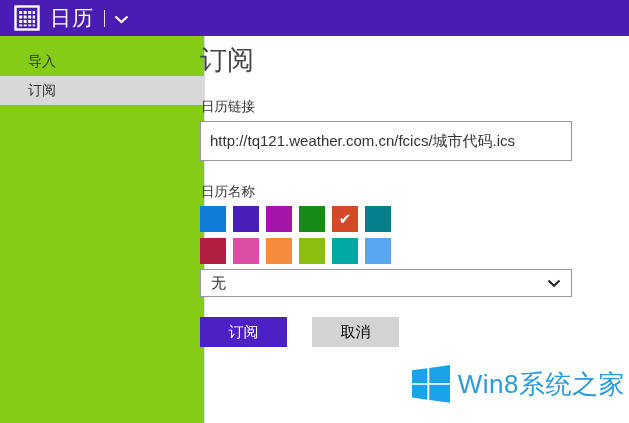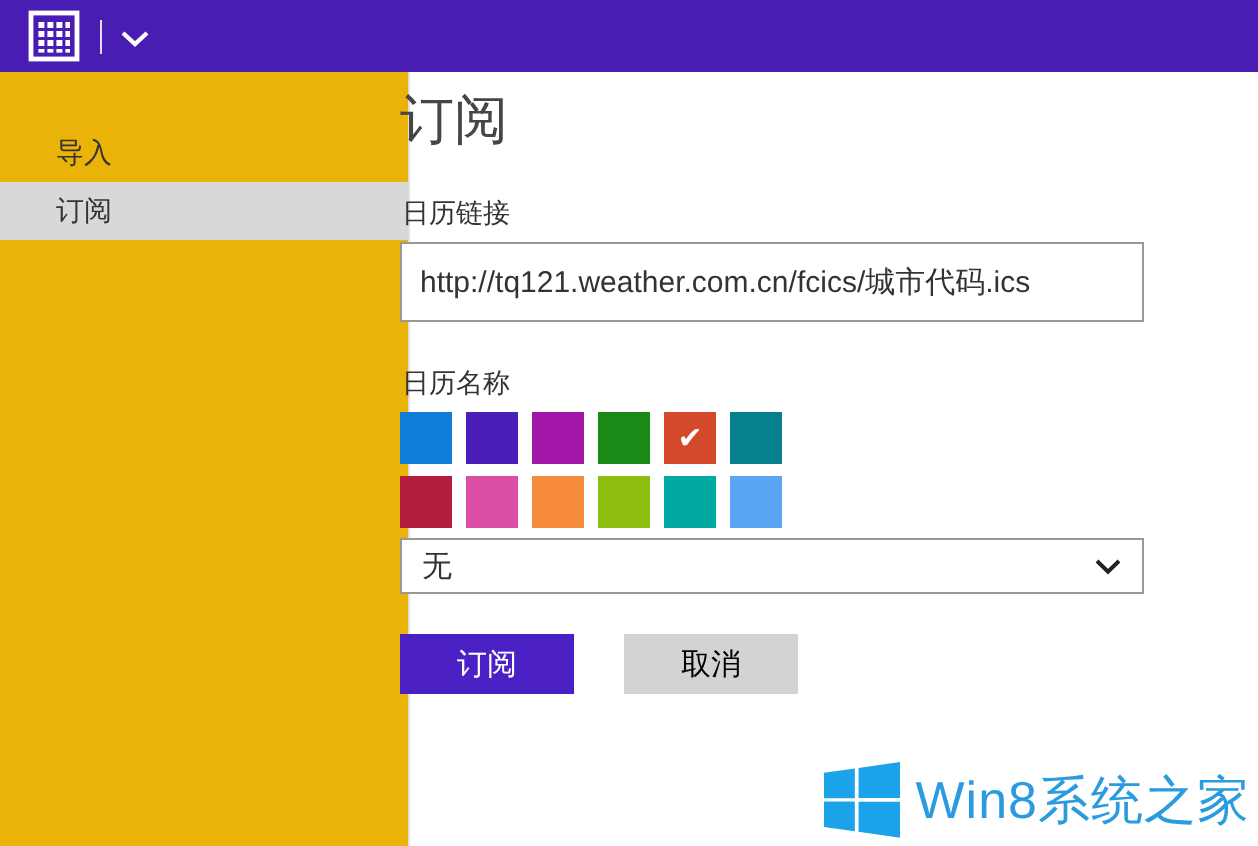--- a/index.html
+++ b/index.html
@@ -27,23 +27,23 @@
   }
   .header-sep {
     width: 1px; height: 17px; background: rgba(255,255,255,0.85);
     margin: 0 9px 0 10px;
   }
   .header-chevron { display: block; margin-top: 3px; }
 
   
   .sidebar {
     position: absolute; top: 36px; left: 0; bottom: 0; width: 205px;
-    background: #eab308;
+    background: #84cc16;
     border-right: 1px solid #E0E0E0;
-    padding-top: 26px;
+    padding-top: 11px;
   }
   .side-item {
     height: 29px; line-height: 29px;
     padding-left: 28px;
     font-size: 14px; color: #333;
     cursor: pointer;
   }
   .side-item.selected { background: #D8D8D8; }
 
   
@@ -96,21 +96,21 @@
     font-family: "Liberation Sans", "DejaVu Sans", sans-serif;
     font-size: 15px;
     border: none; cursor: pointer;
     display: flex; align-items: center; justify-content: center;
   }
   .btn-primary { background: #4B20C4; color: #fff; }
   .btn-secondary { background: #D3D3D3; color: #000000; }
 
   
   .watermark {
-    position: absolute; right: 4px; bottom: 4px;
+    position: absolute; right: 4px; bottom: 20px;
     display: flex; align-items: center; gap: 8px;
   }
   .watermark-text {
     font-size: 26px; color: #2B9BE0; letter-spacing: 0.5px;
   }
 </style>
 </head>
 <body>
 
 <div class="header">
@@ -128,20 +128,21 @@
       <rect x="5.2" y="15" width="3" height="3"></rect>
         <rect x="9.7" y="15" width="3" height="3"></rect>
         <rect x="14.2" y="15" width="3" height="3"></rect>
         <rect x="18.7" y="15" width="2.3" height="3"></rect>
       <rect x="5.2" y="19.5" width="3" height="1.8"></rect>
         <rect x="9.7" y="19.5" width="3" height="1.8"></rect>
         <rect x="14.2" y="19.5" width="3" height="1.8"></rect>
         <rect x="18.7" y="19.5" width="2.3" height="1.8"></rect>
     </g>
   </svg>
+  <span class="header-title">日历</span>
   <span class="header-sep"></span>
   <svg class="header-chevron" width="15" height="9" viewBox="0 0 15 9">
     <path d="M1.5 1.5 L7.5 7 L13.5 1.5" fill="none" stroke="#ffffff" stroke-width="2.2"></path>
   </svg>
 </div>
 
 <div class="sidebar">
   <div class="side-item">导入</div>
   <div class="side-item selected">订阅</div>
 </div>

